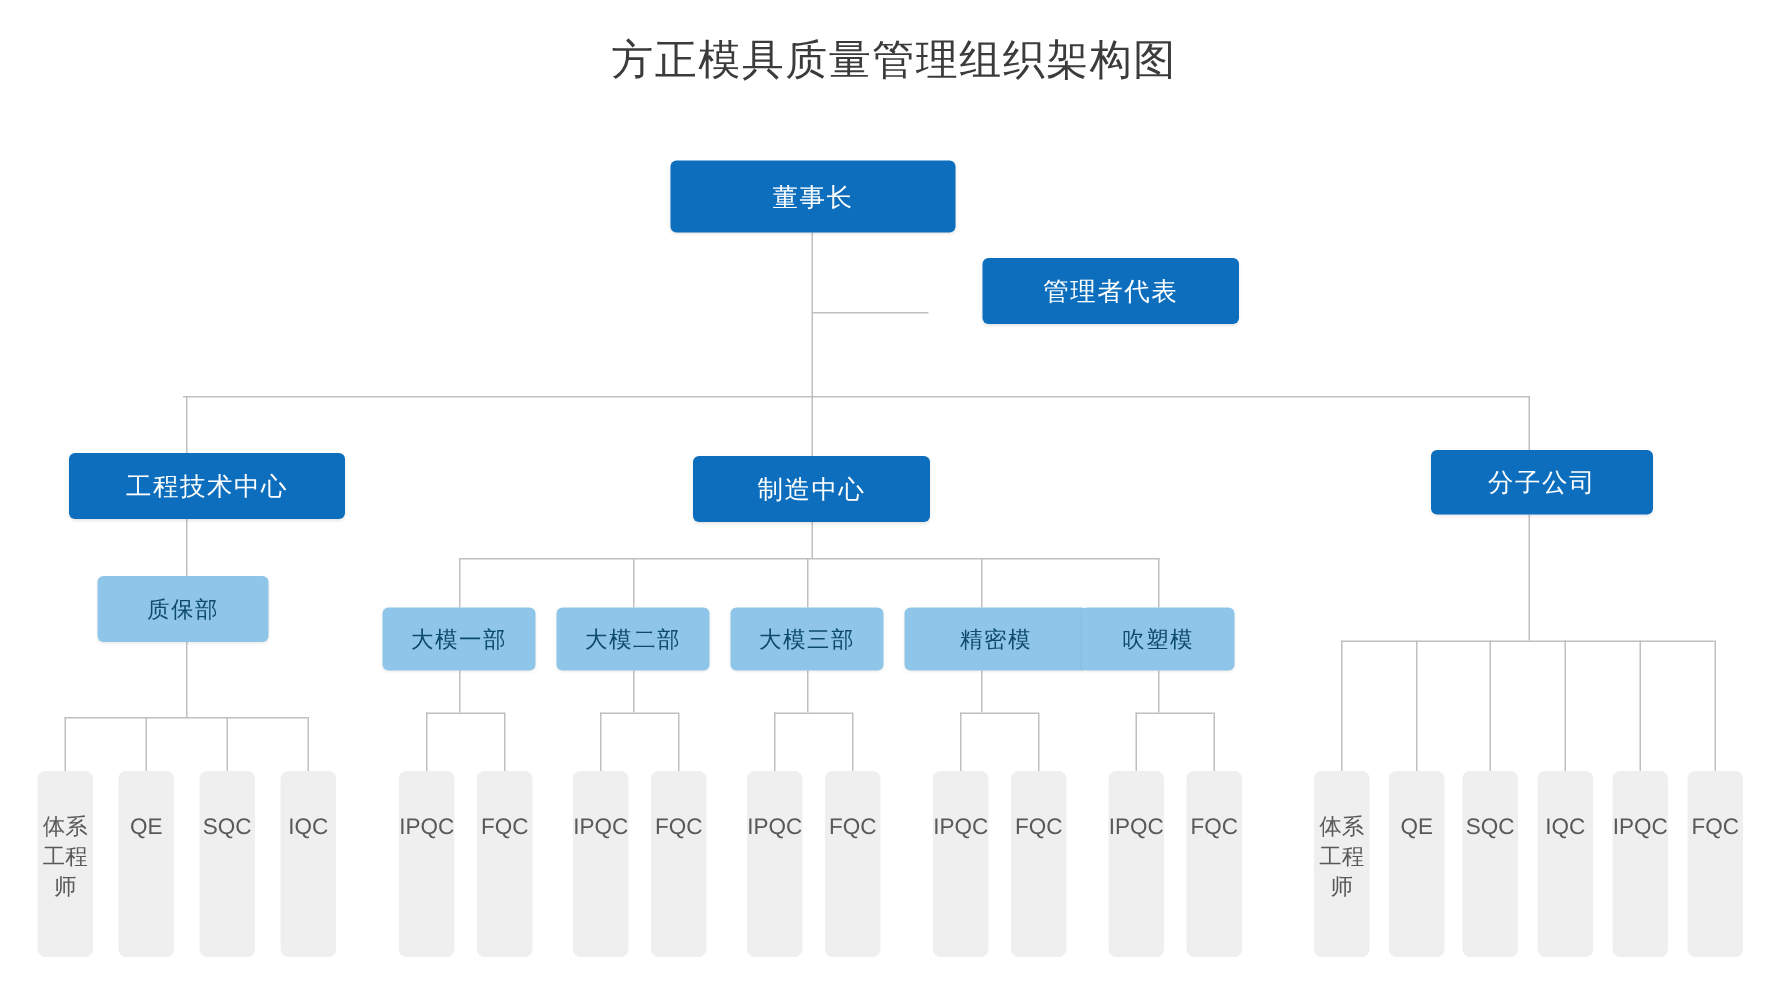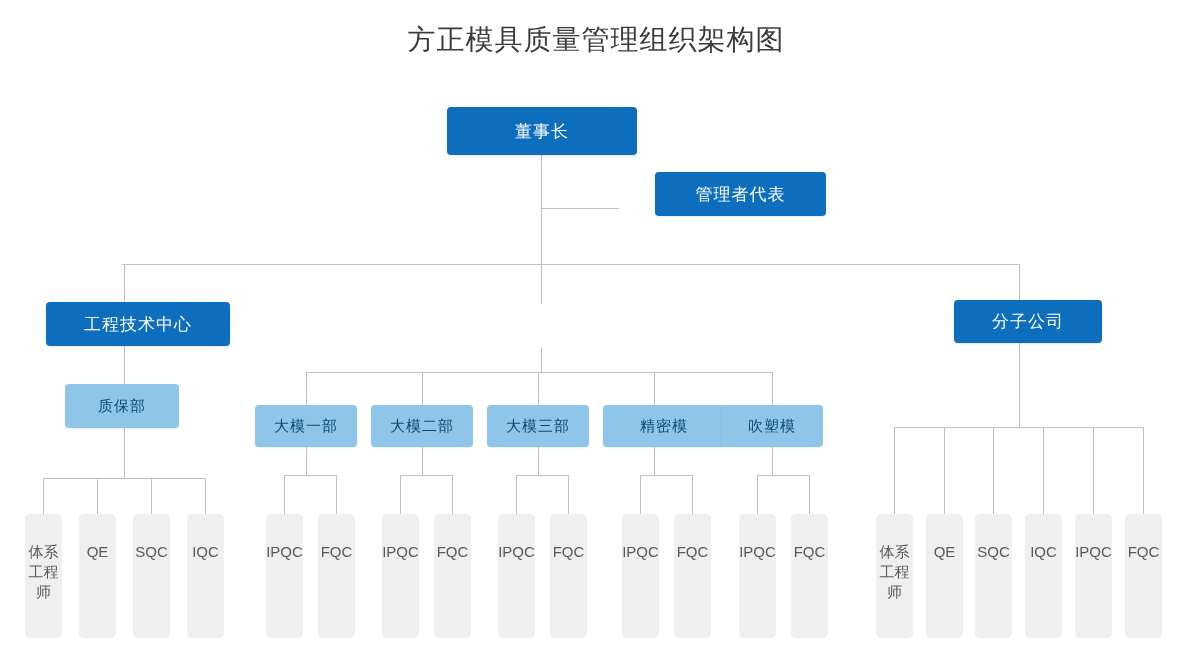--- a/index.html
+++ b/index.html
@@ -163,20 +163,23 @@
   </div>
 
   <div class="node node-dark" style="left:619px; top:172px; width:171px; height:44px;margin-left:36px;">
     <span class="node-label">管理者代表</span>
   </div>
 
   <div class="node node-dark" style="left:46px; top:302px; width:184px; height:44px;">
     <span class="node-label">工程技术中心</span>
   </div>
 
+  <div class="node node-dark" style="left:462px; top:304px; width:158px; height:44px;">
+    <span class="node-label">制造中心</span>
+  </div>
 
   <div class="node node-dark" style="left:954px; top:300px; width:148px; height:43px;font-family:Liberation Mono, monospace;">
     <span class="node-label">分子公司</span>
   </div>
 
   <div class="node node-mid" style="left:65px; top:384px; width:114px; height:44px;">
     <span class="node-label">质保部</span>
   </div>
 
   <div class="node node-mid" style="left:255px; top:405px; width:102px; height:42px;">

